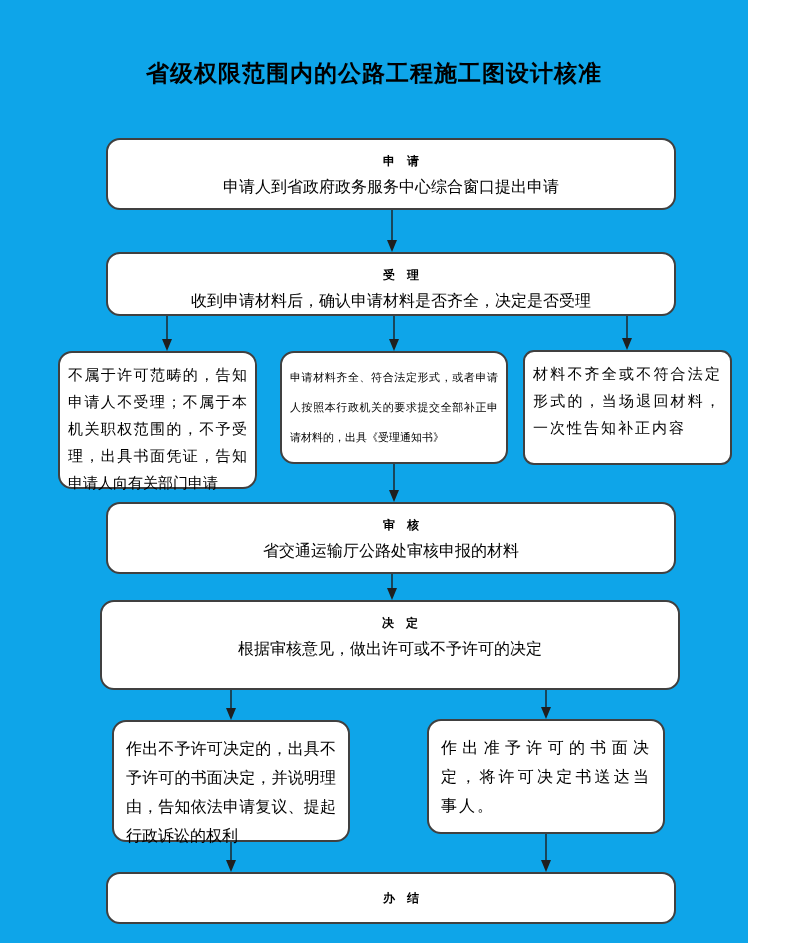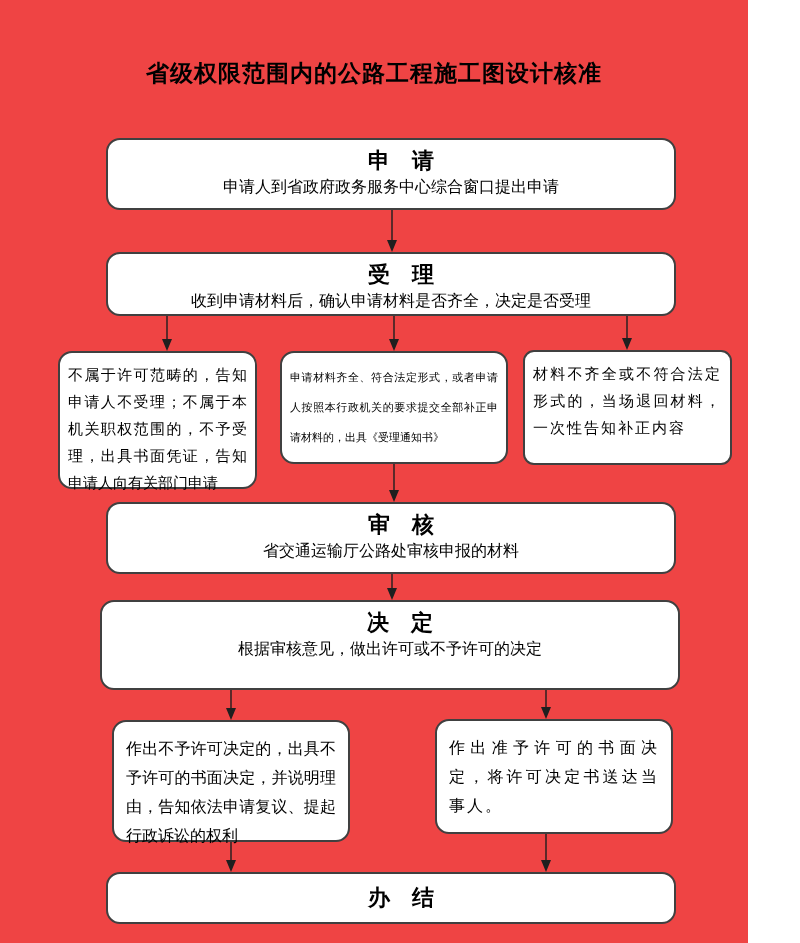--- a/index.html
+++ b/index.html
@@ -4,21 +4,21 @@
 <style>
   html, body {
     margin: 0;
     padding: 0;
     background: #ffffff;
   }
   .page {
     position: relative;
     width: 748px;
     height: 943px;
-    background: #ef4444;
+    background: #0ea5e9;
     font-family: "Liberation Serif", "DejaVu Serif", serif;
     color: #000000;
     overflow: hidden;
   }
   .title {
     position: absolute;
     left: 0;
     top: 58px;
     width: 100%;
     margin: 0;
@@ -42,21 +42,21 @@
   }
   .node {
     position: absolute;
     box-sizing: border-box;
     background: #ffffff;
     border: 2px solid #404040;
     border-radius: 14px;
   }
   .node-heading {
     text-align: center;
-    font-size: 22px;
+    font-size: 12px;
     font-weight: bold;
     line-height: 24px;
     padding-left: 20px;
   }
   .node-body {
     text-align: center;
     font-size: 16px;
     line-height: 22px;
     margin-top: 3px;
   }
@@ -79,21 +79,20 @@
     border-radius: 11px;
   }
   .result {
     padding: 12px 12px;
     font-size: 16px;
     line-height: 29px;
     text-align: justify;
   }
   .result-right {
     letter-spacing: 2px;
-    margin-left: 8px;
   }
   .complete .node-heading {
     line-height: 48px;
   }
 </style>
 </head>
 <body>
 
 <div class="page">
 

